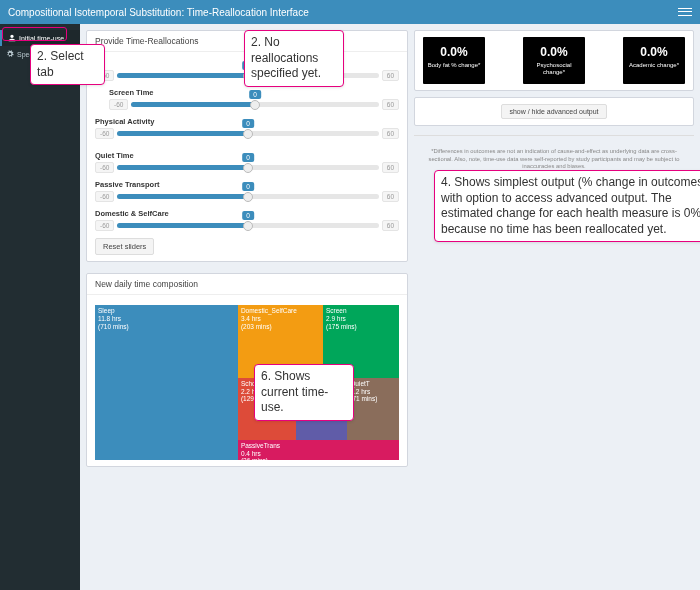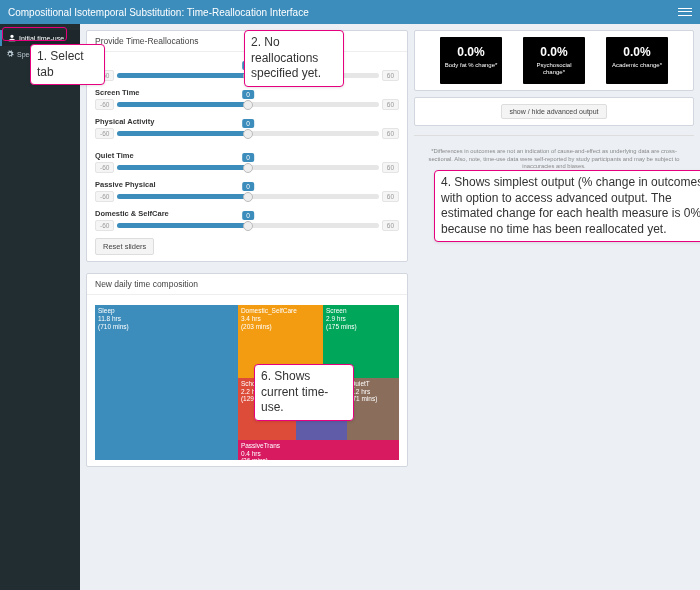--- a/index.html
+++ b/index.html
@@ -21,21 +21,21 @@
   .slider-row{margin-bottom:7px}
   .sl-label{font-size:7.5px;font-weight:bold;margin-bottom:2px;color:#333}
   .sl-track-wrap{display:flex;align-items:center;gap:3px}
   .sl-end{font-size:6.5px;color:#999;background:#f5f5f5;border:1px solid #e4e4e4;border-radius:2px;padding:1px 4px;min-width:14px;text-align:center}
   .sl-track{flex:1;height:5px;position:relative}
   .sl-fill{position:absolute;left:0;width:50%;top:0;height:5px;background:#3c8dbc;border-radius:3px}
   .sl-bg{position:absolute;left:0;width:100%;top:0;height:5px;background:#e6e6e6;border-radius:3px}
   .sl-thumb{position:absolute;left:50%;top:50%;width:10px;height:10px;background:#eee;border:1px solid #bbb;border-radius:50%;transform:translate(-50%,-50%)}
   .sl-val{position:absolute;left:50%;top:-12px;transform:translateX(-50%);background:#3c8dbc;color:#fff;font-size:6.5px;padding:1px 4px;border-radius:2px}
   .reset-btn{background:#f4f4f4;border:1px solid #ddd;border-radius:2px;padding:3px 7px;font-size:7.5px;color:#444;cursor:pointer}
-  .outcomes{display:flex;gap:21px;justify-content:center}
+  .outcomes{display:flex;gap:4px;justify-content:space-between}
   .oc-box{background:#000;color:#fff;text-align:center;padding:8px 4px;width:62px;border-radius:1px}
   .oc-val{font-size:12px;font-weight:bold}
   .oc-lab{font-size:6px;margin-top:3px;line-height:1.2}
   .adv-btn{background:#f4f4f4;border:1px solid #ddd;border-radius:2px;padding:3px 7px;font-size:7px;color:#444;cursor:pointer}
   .foot{font-size:5.8px;color:#888;line-height:1.3;text-align:center;padding:3px 6px}
   .callout{position:absolute;background:#fff;border:1.5px solid #e6007e;border-radius:4px;padding:4px 6px;font-size:12px;color:#333;line-height:1.3;z-index:10;box-shadow:0 1px 3px rgba(0,0,0,.1)}
   .highlight{position:absolute;border:1.5px solid #e6007e;border-radius:3px;z-index:10;pointer-events:none}
   .treemap{position:relative;height:155px;margin-top:4px}
   .tm-cell{position:absolute;color:#fff;font-size:6.5px;padding:2px 3px;line-height:1.2}
   .tm-name{font-weight:400}
@@ -78,21 +78,21 @@
               <div class="sl-track-wrap">
                 <span class="sl-end">-60</span>
                 <div class="sl-track">
                   <div class="sl-bg"></div>
                   <div class="sl-fill"></div>
                   <div class="sl-val">0</div>
                   <div class="sl-thumb"></div>
                 </div>
                 <span class="sl-end">60</span>
               </div>
-            </div><div class="slider-row" style="margin-top: 4px;">
+            </div><div class="slider-row" style="margin-top: 4px; margin-left: 14px;">
               <div class="sl-label">Screen Time</div>
               <div class="sl-track-wrap">
                 <span class="sl-end">-60</span>
                 <div class="sl-track">
                   <div class="sl-bg"></div>
                   <div class="sl-fill"></div>
                   <div class="sl-val">0</div>
                   <div class="sl-thumb"></div>
                 </div>
                 <span class="sl-end">60</span>
@@ -115,21 +115,21 @@
                 <span class="sl-end">-60</span>
                 <div class="sl-track">
                   <div class="sl-bg"></div>
                   <div class="sl-fill"></div>
                   <div class="sl-val">0</div>
                   <div class="sl-thumb"></div>
                 </div>
                 <span class="sl-end">60</span>
               </div>
             </div><div class="slider-row" style="margin-top: 4px;">
-              <div class="sl-label">Passive Physical</div>
+              <div class="sl-label">Passive Transport</div>
               <div class="sl-track-wrap">
                 <span class="sl-end">-60</span>
                 <div class="sl-track">
                   <div class="sl-bg"></div>
                   <div class="sl-fill"></div>
                   <div class="sl-val">0</div>
                   <div class="sl-thumb"></div>
                 </div>
                 <span class="sl-end">60</span>
               </div>
@@ -216,16 +216,16 @@
           <button class="adv-btn">show / hide advanced output</button>
         </div>
       </div>
       <hr class="div">
       <div class="foot">*Differences in outcomes are not an indication of cause-and-effect as underlying data are cross-sectional. Also, note, time-use data were self-reported by study participants and may be subject to inaccuracies and biases.</div>
     </div>
   </div>
 </div>
 
 <div class="highlight" style="left:2px;top:27px;width:65px;height:14px"></div>
-<div class="callout" style="left:30px;top:44px;width:75px">1. Select tab</div>
+<div class="callout" style="left:30px;top:44px;width:75px">2. Select tab</div>
 <div class="callout" style="left:244px;top:30px;width:100px">2. No reallocations specified yet.</div>
 <div class="callout" style="left:254px;top:364px;width:100px">6. Shows current time-use.</div>
 <div class="callout" style="left:434px;top:170px;width:297px">4. Shows simplest output (% change in outcomes) with option to access advanced output. The estimated change for each health measure is 0% because no time has been reallocated yet.</div>
 
 </body></html>

